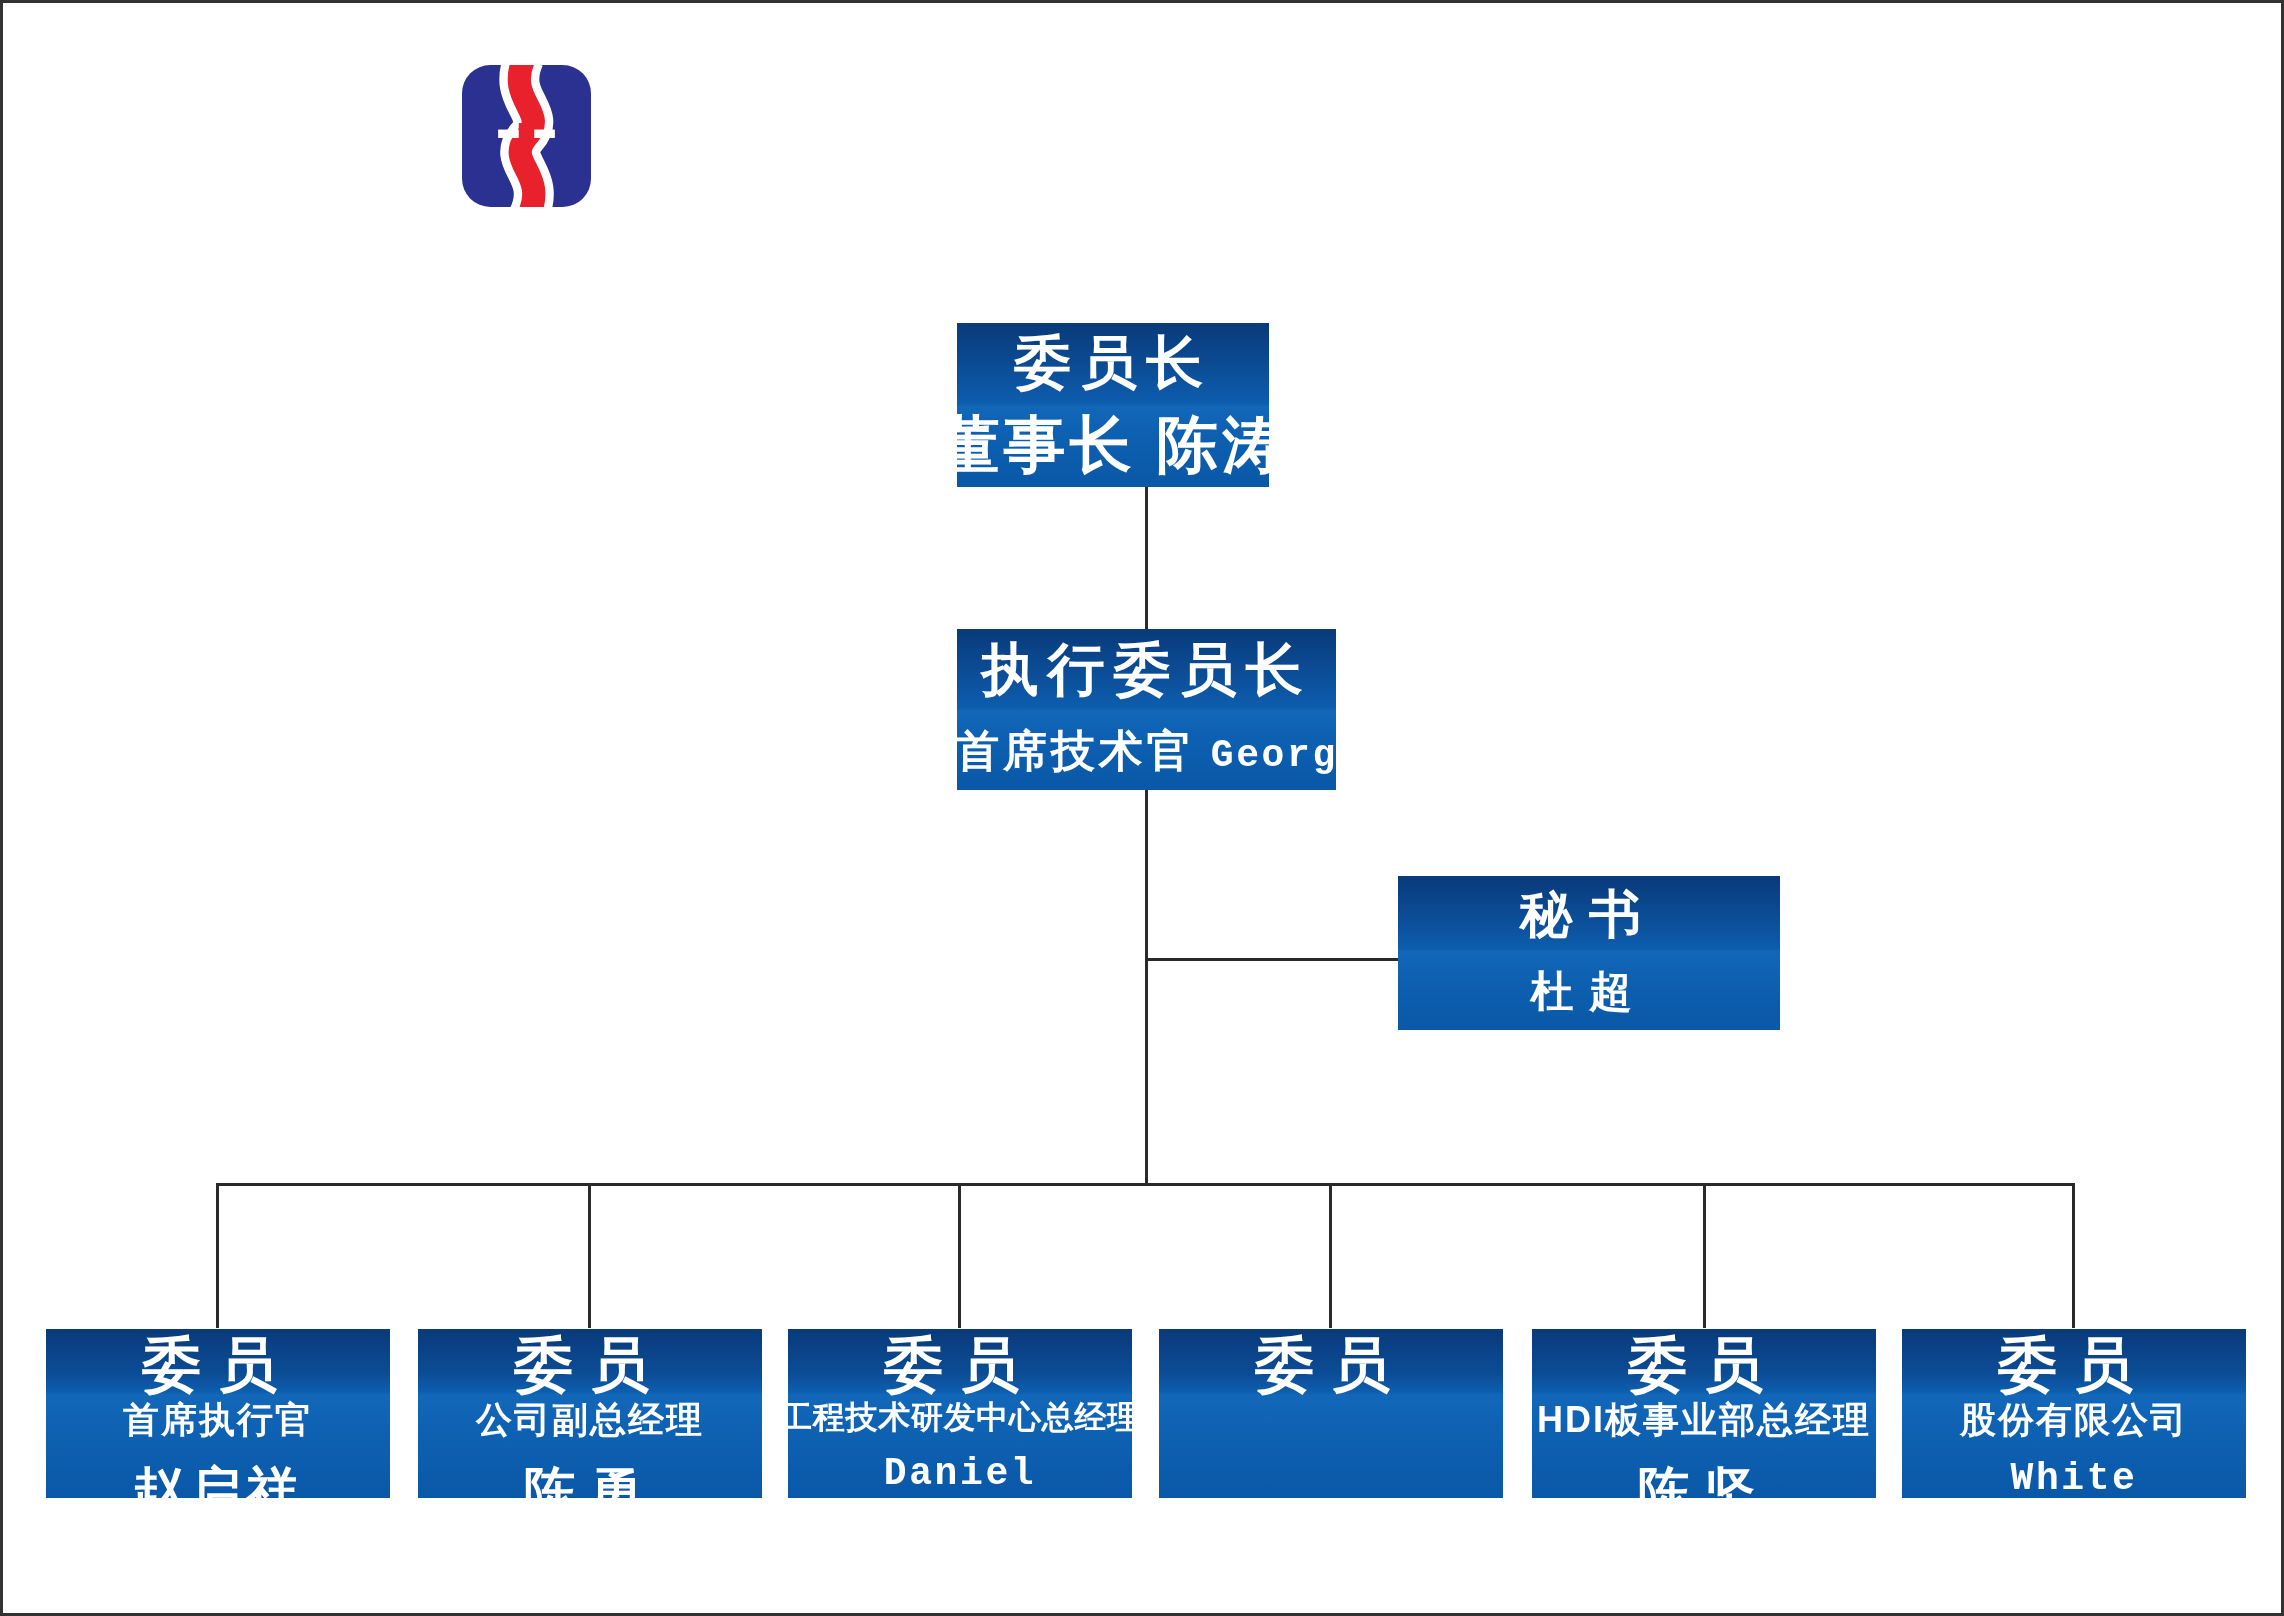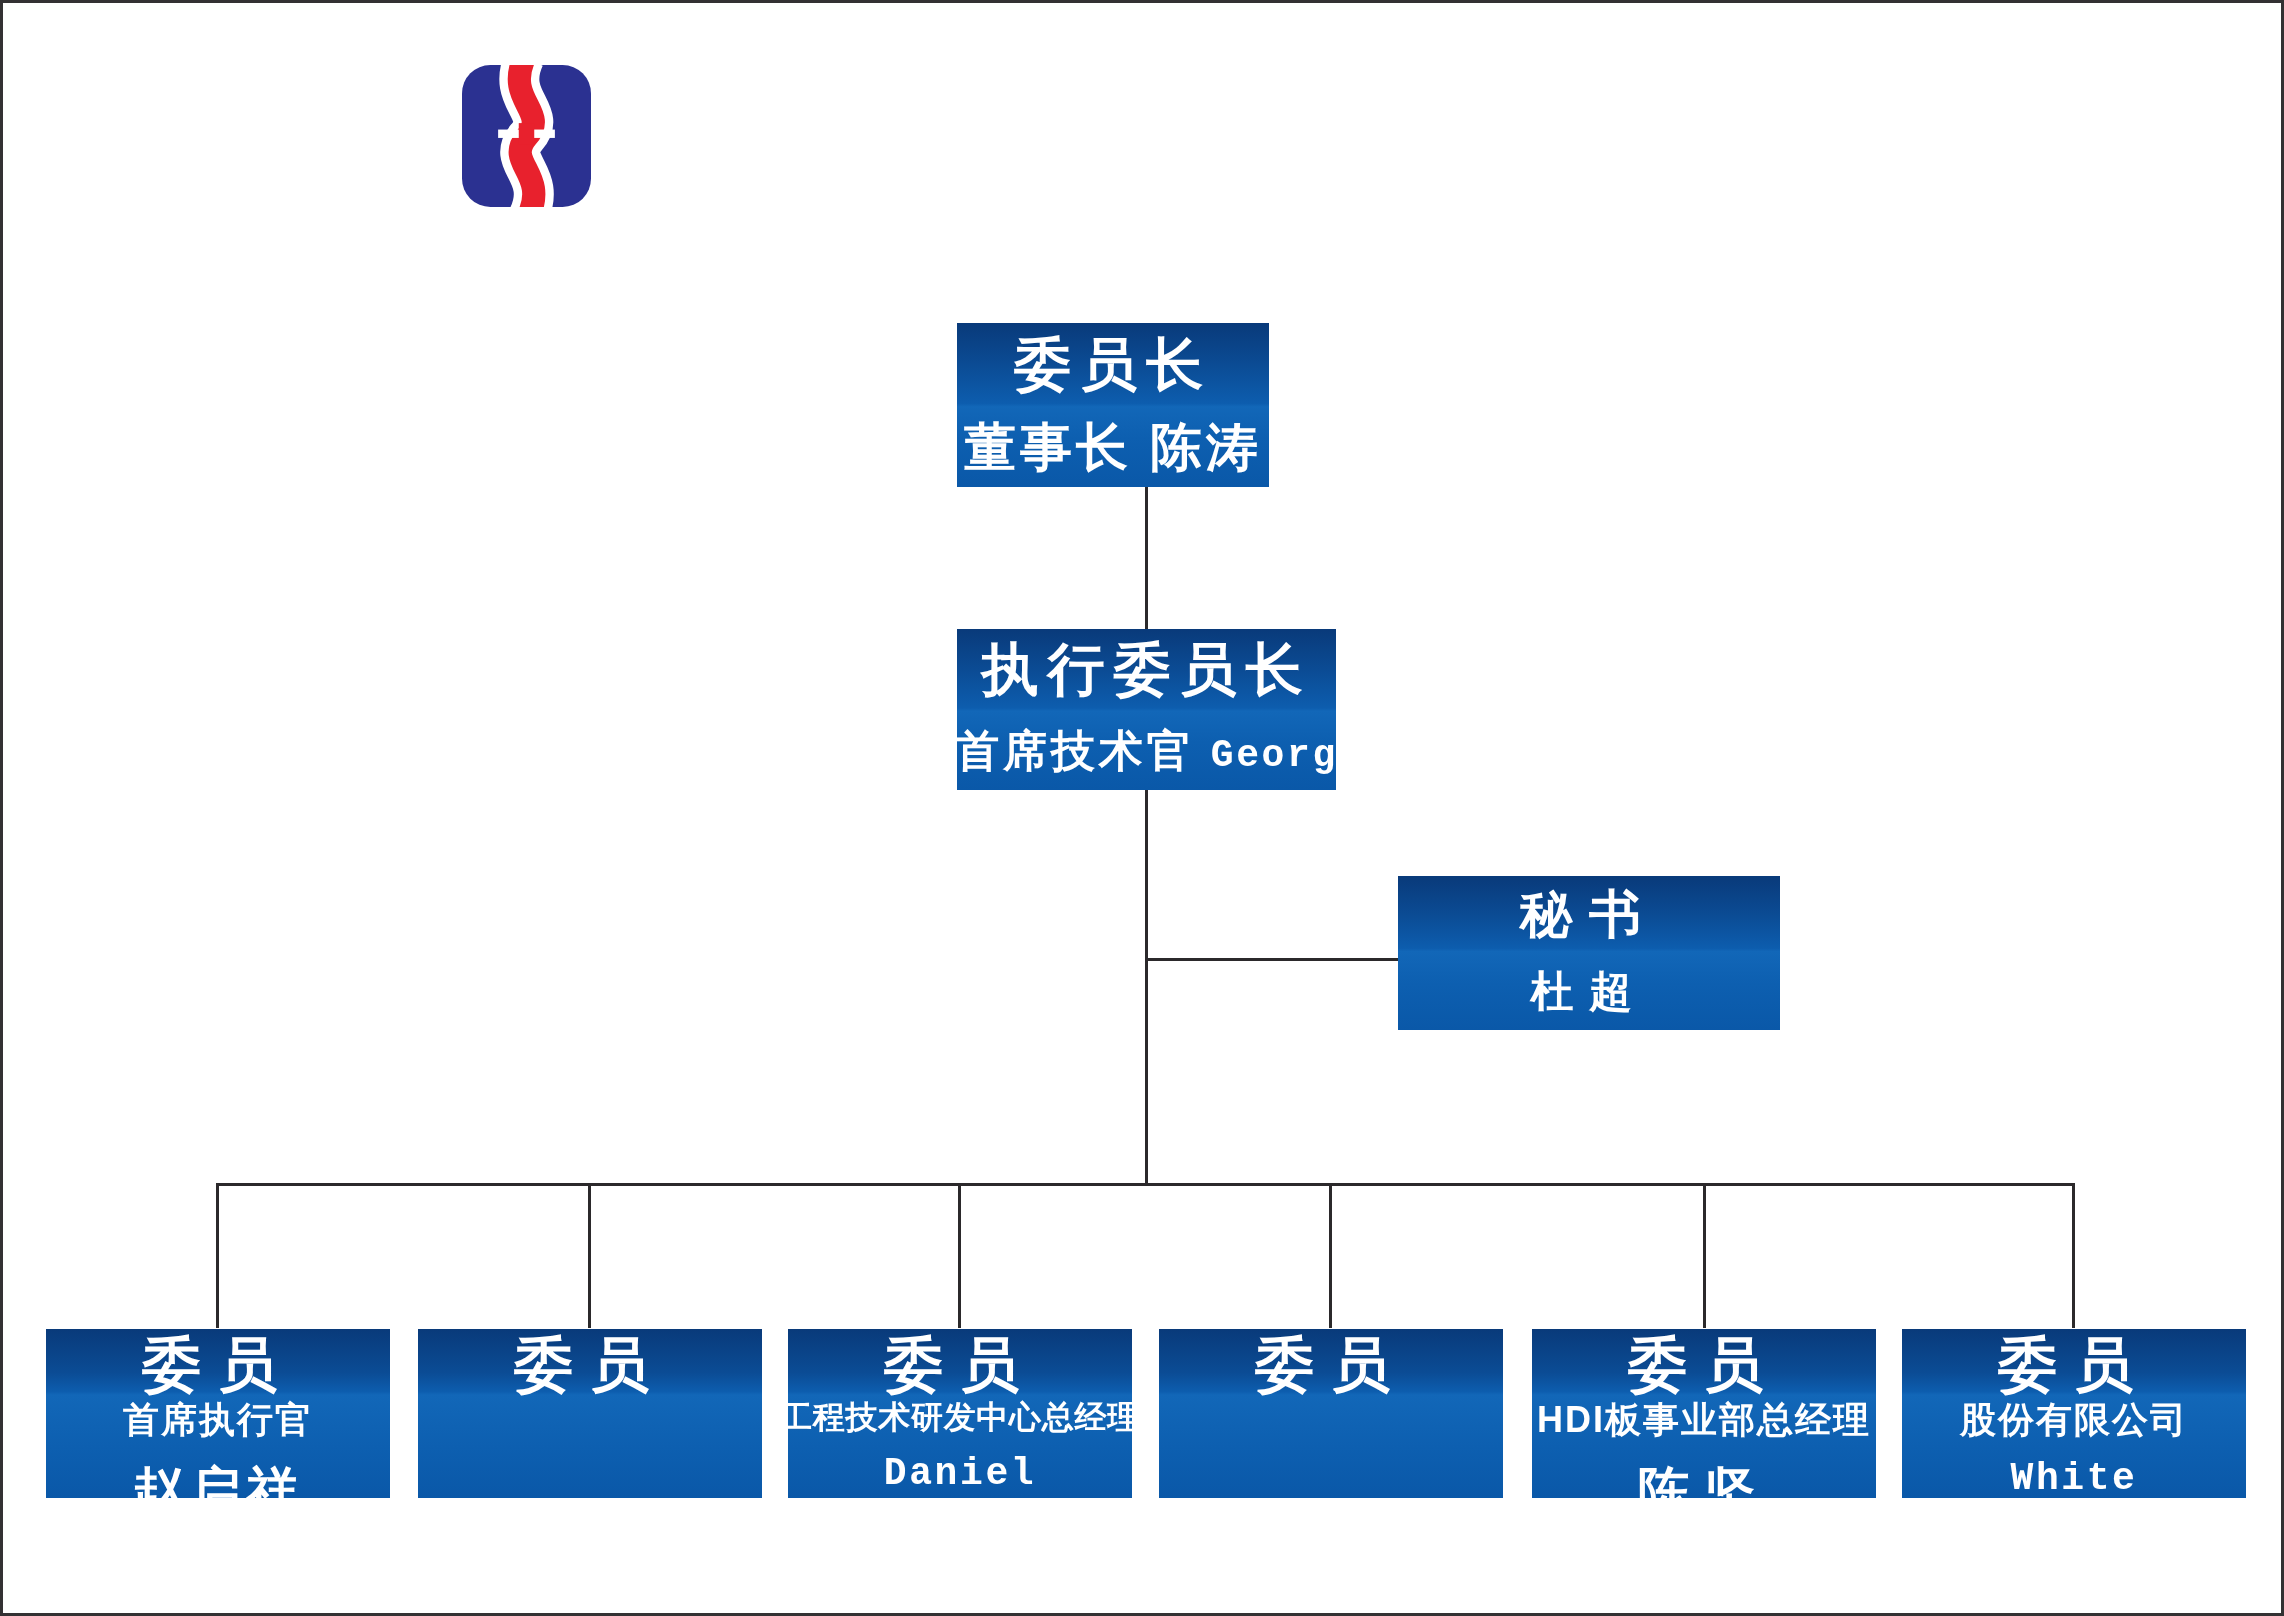--- a/index.html
+++ b/index.html
@@ -24,21 +24,21 @@
     position:absolute;box-sizing:border-box;color:#fff;text-align:center;
     background:linear-gradient(180deg,
       #093a7a 0%, #0b4c95 26%, #0d5dae calc(var(--seam) - 1%),
       #1267b8 calc(var(--seam) + 1%), #0d5fb0 70%, #0a58a8 100%);
     display:flex;flex-direction:column;
   }
   .box .row-title{display:flex;align-items:center;justify-content:center;}
   .box .row-sub{flex:1;display:flex;flex-direction:column;align-items:center;justify-content:center;}
   .tier1{--seam:50%;}
   .tier1 .row-title{height:52%;font-size:57px;font-weight:700;letter-spacing:9px;}
-  .tier1 .row-sub{font-size:52px;font-weight:700;letter-spacing:3.9px;}
+  .tier1 .row-sub{font-size:62px;font-weight:700;letter-spacing:3.9px;}
   .sec{--seam:48%;}
   .sec .row-title{height:50%;font-size:52px;font-weight:700;letter-spacing:17px;}
   .sec .row-sub{font-size:43px;font-weight:700;letter-spacing:15.6px;}
   .member{--seam:38%;top:1326px;width:344px;height:169px;}
   .member .row-title{height:36%;padding-top:6.5px;font-size:59px;font-weight:700;letter-spacing:17px;}
   .member .row-sub{gap:12px;padding-bottom:10.4px;font-weight:700;}
   .member .role{font-size:36px;letter-spacing:2px;white-space:nowrap;}
   .member .role.tight{font-size:32px;letter-spacing:0.7px;}
   .member .name{font-size:52px;letter-spacing:5.2px;}
   .name.mono,.latin{font-family:"Liberation Mono","DejaVu Sans Mono",monospace;font-size:38px;letter-spacing:2.6px;}
@@ -95,20 +95,24 @@
 
   <div class="box member" style="left:43px;">
     <div class="row-title">委员</div>
     <div class="row-sub">
       <div class="role sub-line">首席执行官</div>
       <div class="name sub-line">赵启祥</div>
     </div>
   </div>
   <div class="box member" style="left:415px;">
     <div class="row-title">委员</div>
+    <div class="row-sub">
+      <div class="role sub-line">公司副总经理</div>
+      <div class="name sub-line" style="letter-spacing:14.3px;">陈勇</div>
+    </div>
   </div>
   <div class="box member" style="left:785px;">
     <div class="row-title">委员</div>
     <div class="row-sub">
       <div class="role sub-line tight">工程技术研发中心总经理</div>
       <div class="name sub-line mono">Daniel</div>
     </div>
   </div>
   <div class="box member" style="left:1156px;">
     <div class="row-title">委员</div>

